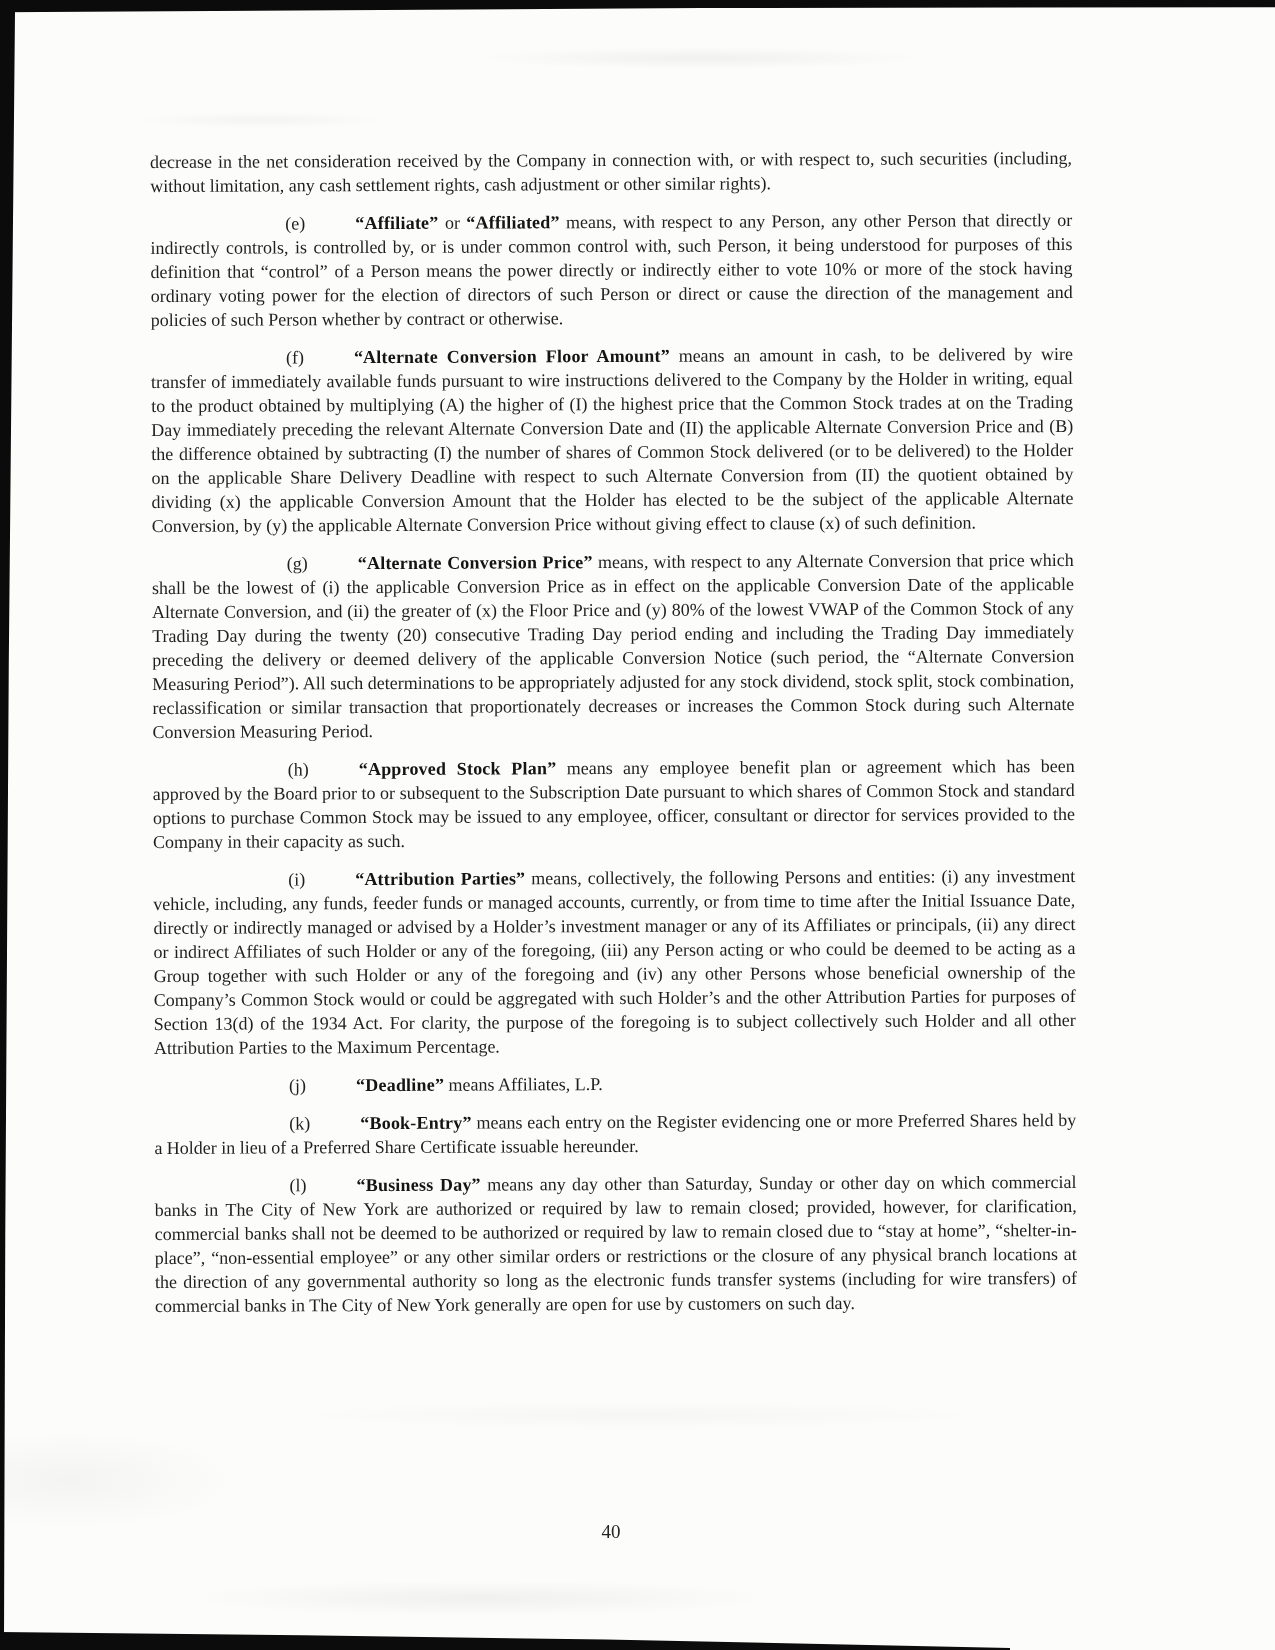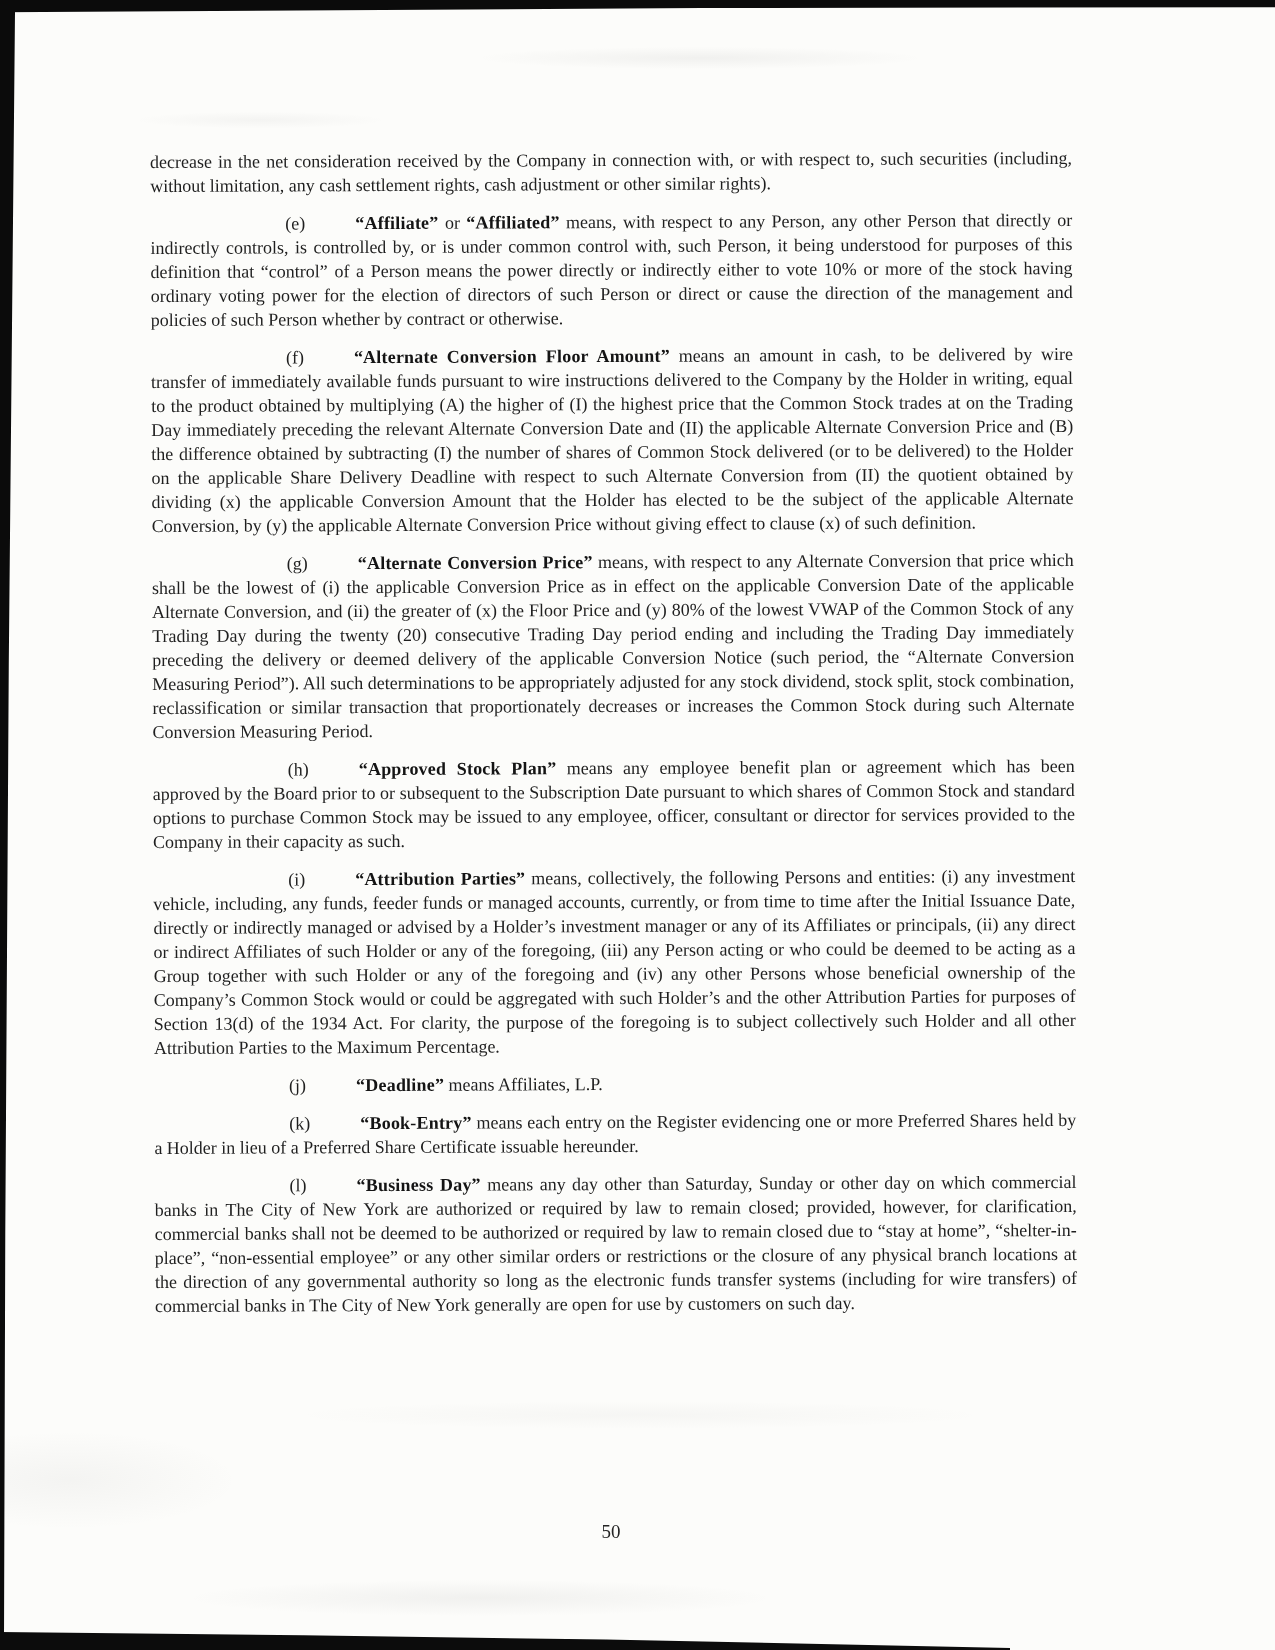--- a/index.html
+++ b/index.html
@@ -80,15 +80,15 @@
     <p class="para def"><span class="lbl">(i)</span><span class="tab"></span><b class="term">“Attribution Parties”</b><span> means, collectively, the following Persons and entities: (i) any investment vehicle, including, any funds, feeder funds or managed accounts, currently, or from time to time after the Initial Issuance Date, directly or indirectly managed or advised by a Holder’s investment manager or any of its Affiliates or principals, (ii) any direct or indirect Affiliates of such Holder or any of the foregoing, (iii) any Person acting or who could be deemed to be acting as a Group together with such Holder or any of the foregoing and (iv) any other Persons whose beneficial ownership of the Company’s Common Stock would or could be aggregated with such Holder’s and the other Attribution Parties for purposes of Section 13(d) of the 1934 Act. For clarity, the purpose of the foregoing is to subject collectively such Holder and all other Attribution Parties to the Maximum Percentage.</span></p>
 
     <p class="para def"><span class="lbl">(j)</span><span class="tab"></span><b class="term">“Deadline”</b><span> means Affiliates, L.P.</span></p>
 
     <p class="para def"><span class="lbl">(k)</span><span class="tab"></span><b class="term">“Book-Entry”</b><span> means each entry on the Register evidencing one or more Preferred Shares held by a Holder in lieu of a Preferred Share Certificate issuable hereunder.</span></p>
 
     <p class="para def"><span class="lbl">(l)</span><span class="tab"></span><b class="term">“Business Day”</b><span> means any day other than Saturday, Sunday or other day on which commercial banks in The City of New York are authorized or required by law to remain closed; provided, however, for clarification, commercial banks shall not be deemed to be authorized or required by law to remain closed due to “stay at home”, “shelter-in-place”, “non-essential employee” or any other similar orders or restrictions or the closure of any physical branch locations at the direction of any governmental authority so long as the electronic funds transfer systems (including for wire transfers) of commercial banks in The City of New York generally are open for use by customers on such day.</span></p>
 
   </div>
 
-  <div class="page-number">50</div>
+  <div class="page-number">40</div>
 
 </div>
 
 </body></html>

